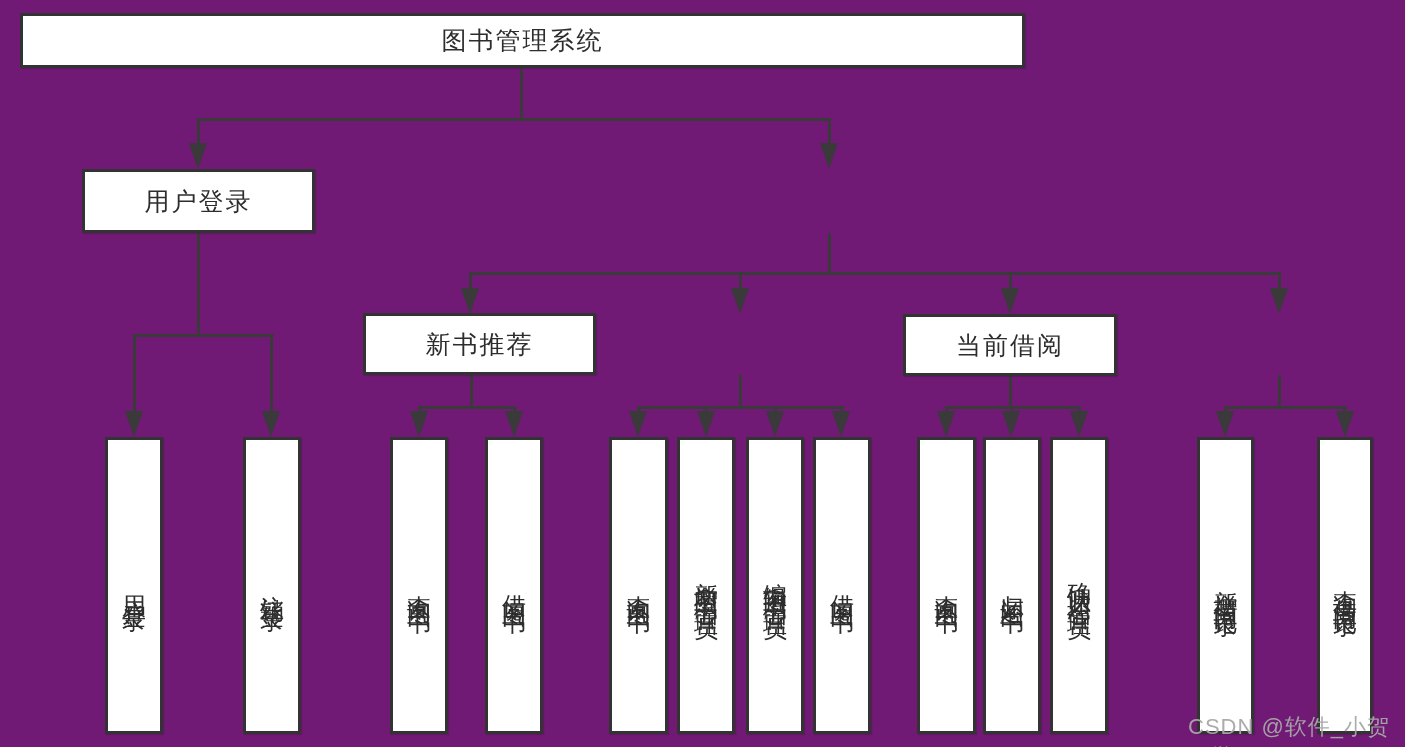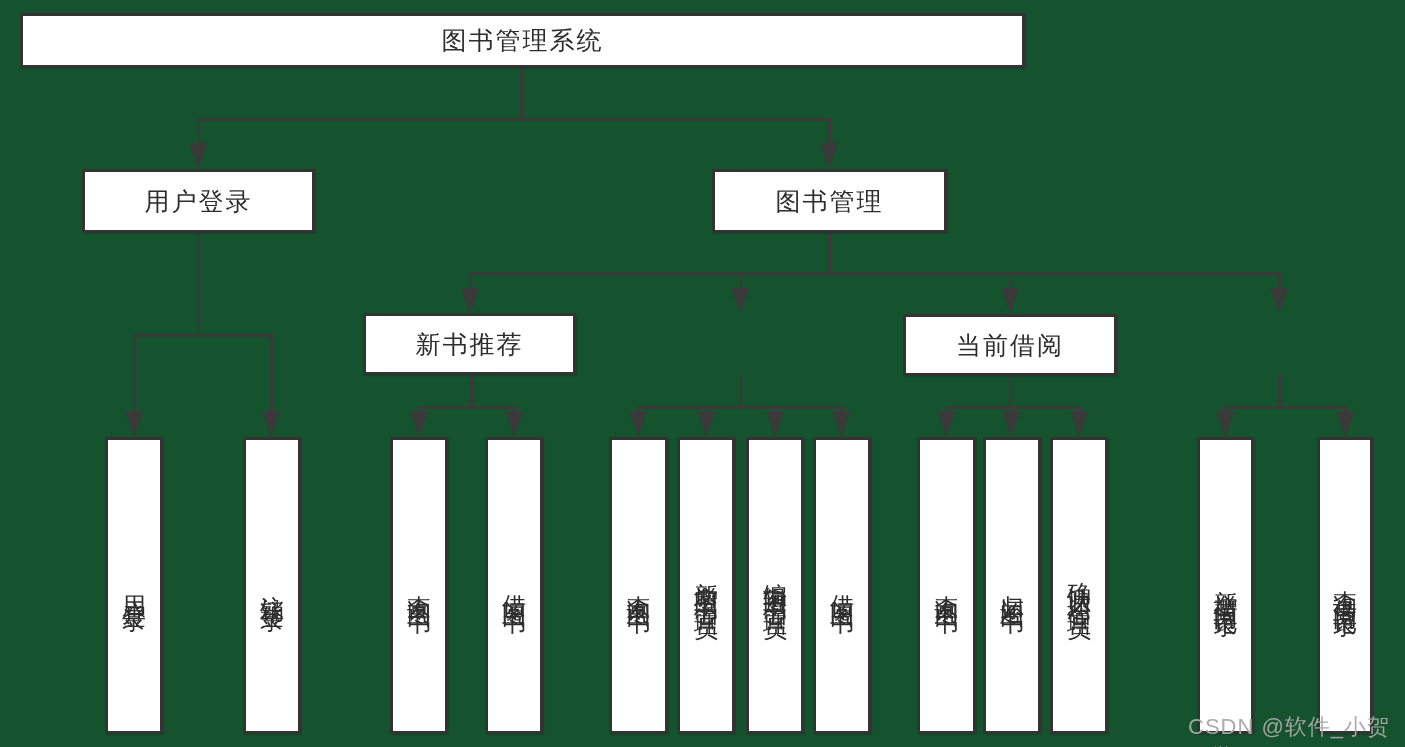--- a/index.html
+++ b/index.html
@@ -1,17 +1,17 @@
 <!DOCTYPE html>
 <html><head>
 <meta charset="utf-8">
 <style>
   html,body{margin:0;padding:0;background:#fff;}
   #canvas{
-    position:relative;width:1405px;height:747px;background:#14532d;overflow:hidden;
+    position:relative;width:1405px;height:747px;background:#701a75;overflow:hidden;
     font-family:"Liberation Sans","DejaVu Sans",sans-serif;
   }
   .hbox{
     position:absolute;background:#ffffff;border:3px solid #333333;box-sizing:border-box;
     display:flex;align-items:center;justify-content:center;
     font-size:25px;color:#2d2d2d;letter-spacing:2px;z-index:2;
     box-shadow:1px 1px 1px rgba(0,0,0,0.12);
   }
   .vbox{
     position:absolute;background:#ffffff;border:3px solid #333333;box-sizing:border-box;
@@ -46,43 +46,40 @@
   <div class="line" style="left:520px;top:68px;width:3px;height:50px;"></div>
   <div class="line" style="left:197px;top:118px;width:634px;height:3px;"></div>
   <div class="line" style="left:197px;top:118px;width:3px;height:28px;"></div>
   <div class="arrow" style="left:189px;top:143px;"></div>
   <div class="line" style="left:828px;top:118px;width:3px;height:28px;"></div>
   <div class="arrow" style="left:820px;top:143px;"></div>
 
   <div class="hbox" style="left:82px;top:169px;width:233px;height:64px;">
     <span>用户登录</span>
   </div>
-  <div class="hbox" style="left:712px;top:169px;width:235px;height:64px;">
-    <span>图书管理</span>
-  </div>
 
   <div class="line" style="left:197px;top:233px;width:3px;height:101px;"></div>
   <div class="line" style="left:133px;top:334px;width:141px;height:3px;"></div>
   <div class="line" style="left:133px;top:334px;width:3px;height:80px;"></div>
   <div class="arrow" style="left:125px;top:411px;"></div>
   <div class="line" style="left:270px;top:334px;width:3px;height:80px;"></div>
   <div class="arrow" style="left:262px;top:411px;"></div>
 
   <div class="line" style="left:828px;top:233px;width:3px;height:39px;"></div>
   <div class="line" style="left:469px;top:272px;width:812px;height:3px;"></div>
   <div class="line" style="left:469px;top:272px;width:3px;height:20px;"></div>
   <div class="arrow" style="left:461px;top:288px;"></div>
   <div class="line" style="left:739px;top:272px;width:3px;height:20px;"></div>
   <div class="arrow" style="left:731px;top:288px;"></div>
   <div class="line" style="left:1009px;top:272px;width:3px;height:20px;"></div>
   <div class="arrow" style="left:1001px;top:288px;"></div>
   <div class="line" style="left:1278px;top:272px;width:3px;height:20px;"></div>
   <div class="arrow" style="left:1270px;top:288px;"></div>
 
-  <div class="hbox" style="left:363px;top:313px;width:213px;height:62px;">
+  <div class="hbox" style="left:363px;top:313px;width:233px;height:62px;">
     <span>新书推荐</span>
   </div>
   <div class="hbox" style="left:903px;top:314px;width:214px;height:62px;justify-content:center;">
     <span>当前借阅</span>
   </div>
 
   <div class="line" style="left:470px;top:375px;width:3px;height:31px;"></div>
   <div class="line" style="left:418px;top:406px;width:99px;height:3px;"></div>
   <div class="line" style="left:418px;top:406px;width:3px;height:9px;"></div>
   <div class="arrow" style="left:410px;top:411px;"></div>

